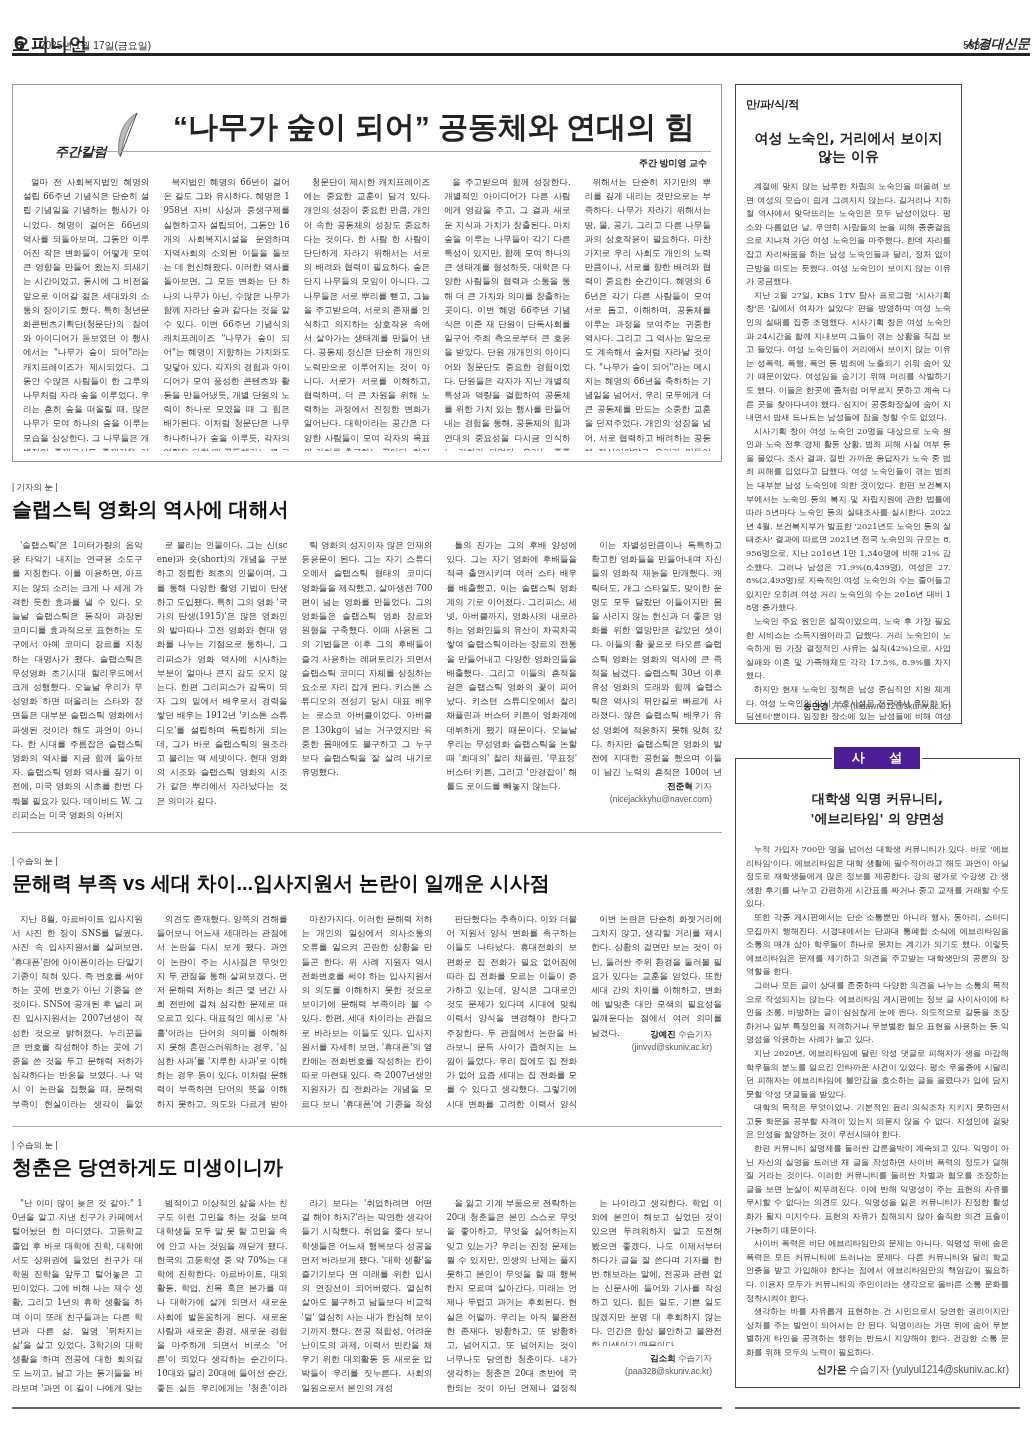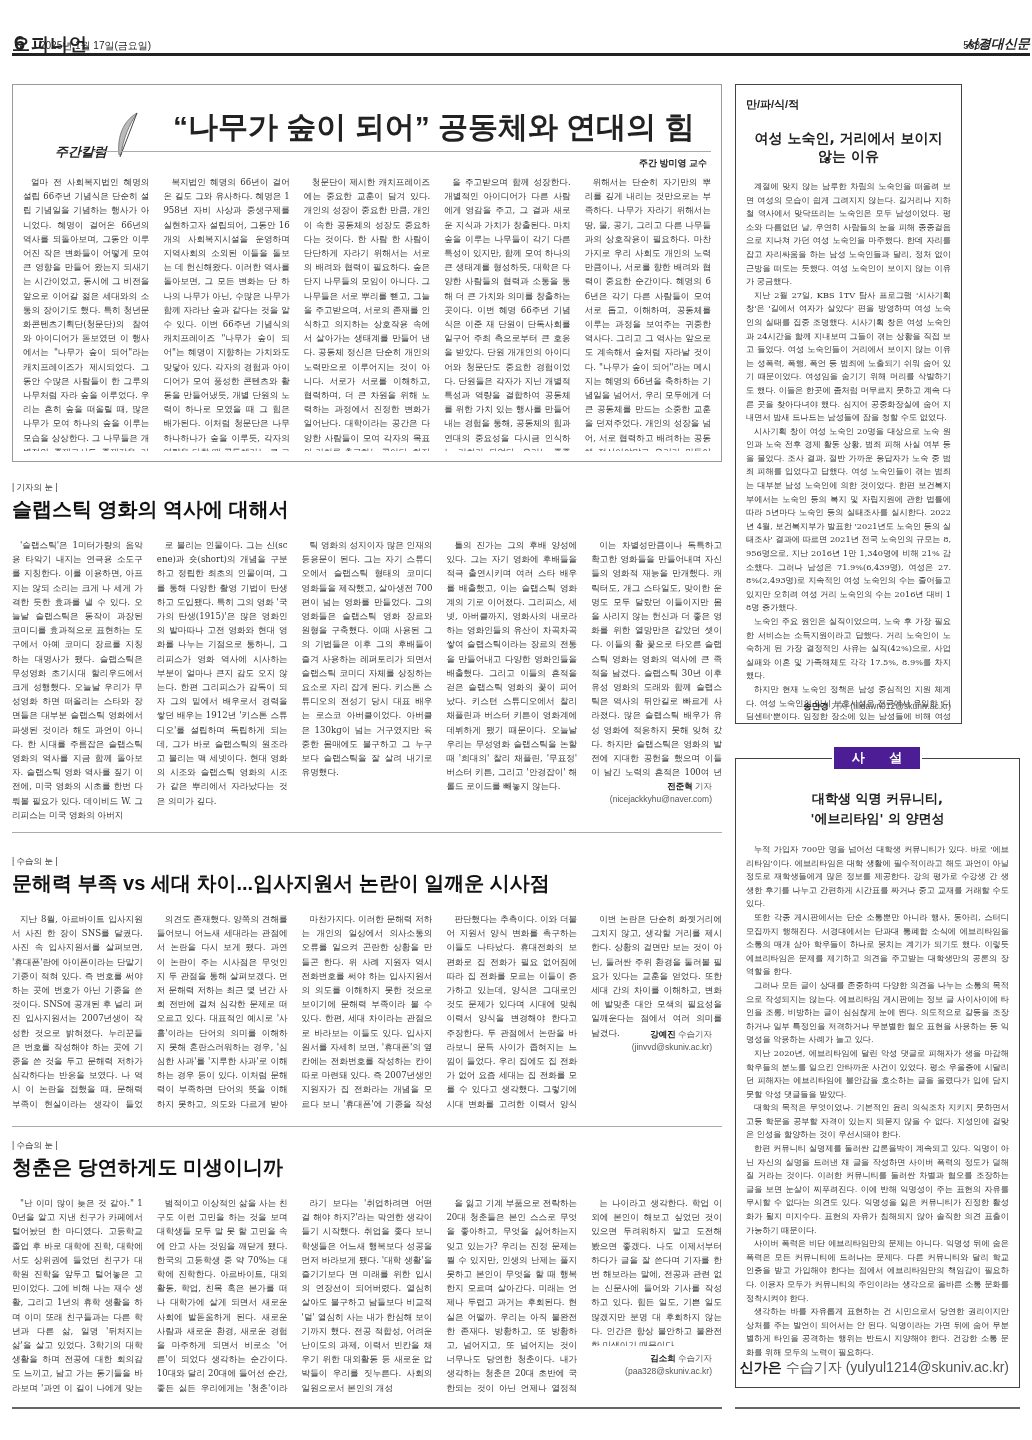--- a/index.html
+++ b/index.html
@@ -31,21 +31,21 @@
   .side1 .kicker { font-family: "Liberation Sans", sans-serif; font-size: 11px; font-weight: bold; }
   .side1 .title { margin-top: 18px; text-align: center; font-family: "DejaVu Sans", sans-serif; font-size: 14px; font-weight: bold; }
   .side1 .body { margin-top: 14px; height: 540px; overflow: hidden; font-size: 8.2px; line-height: 13.6px; }
   .side1 .byline { position: absolute; right: 10px; bottom: 10px; font-family: "Liberation Sans", sans-serif; font-size: 8.5px; }
 
   
   .editorial { position: absolute; left: 735px; top: 758px; width: 285px; height: 630px; border: 1px solid #444; padding: 30px 10px 10px; }
   .editorial .badge { position: absolute; left: 96px; top: -12px; width: 90px; height: 22px; background: #4c1d95; color: #fff; text-align: center; font-family: "DejaVu Sans", sans-serif; font-size: 13px; font-weight: bold; letter-spacing: 10px; line-height: 22px; padding-left: 10px; border-left: 2px solid #fff; border-right: 2px solid #fff; }
   .editorial .title { text-align: center; font-family: "DejaVu Sans", sans-serif; font-size: 13px; font-weight: bold; line-height: 20px; }
   .editorial .body { margin-top: 14px; height: 520px; overflow: hidden; font-size: 8.2px; line-height: 13.6px; }
-  .editorial .byline { position: absolute; right: 10px; bottom: 10px; font-family: "Liberation Sans", sans-serif; font-size: 14px; }
+  .editorial .byline { position: absolute; right: 10px; bottom: 10px; font-family: "Liberation Sans", sans-serif; font-size: 10px; }
   .editorial-rule { position: absolute; left: 735px; top: 1407px; width: 285px; border-top: 2px solid #666; }
 
   
   .article { position: absolute; left: 12px; width: 710px; }
   .article .kicker { font-family: "Liberation Sans", sans-serif; font-size: 8.5px; color: #333; }
   .article .title { font-family: "Liberation Sans", sans-serif; font-size: 20px; color: #111; margin-top: 2px; }
   .article .cols { position: absolute; left: 0; right: 0; display: flex; gap: 14px; }
   .article .cols .col-text { flex: 1; overflow: hidden; }
   .article .byline { position: absolute; right: 10px; text-align: right; font-family: "Liberation Sans", sans-serif; font-size: 8.5px; line-height: 13px; }
   .article .bottom-rule { position: absolute; left: 0; right: 0; border-top: 1px solid #aaa; }

